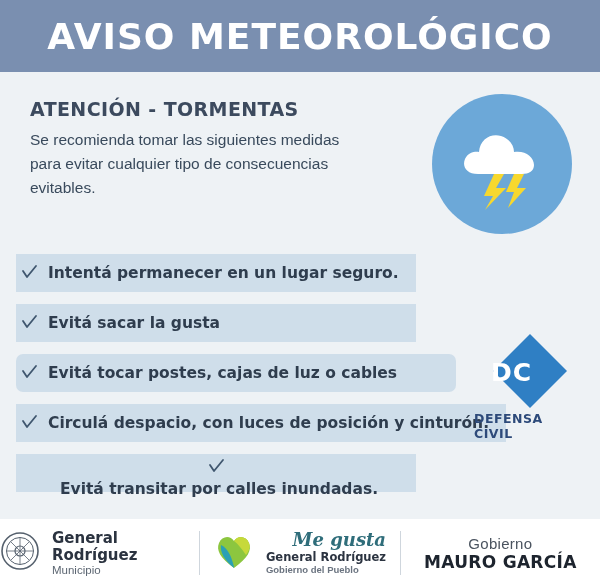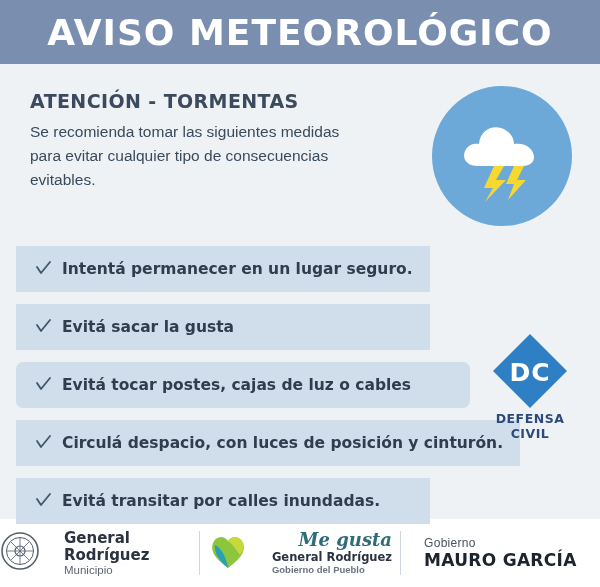--- a/index.html
+++ b/index.html
@@ -17,21 +17,21 @@
     position: relative;
     width: 600px;
     height: 587px;
     background: #eef2f5;
     display: flex;
     flex-direction: column;
   }
   
   .header {
     background: #7a8fb0;
-    height: 64px;
+    height: 72px;
     display: flex;
     align-items: center;
     justify-content: center;
     flex: 0 0 auto;
   }
   .header-title {
     color: #ffffff;
     font-size: 36px;
     font-weight: bold;
     letter-spacing: 1px;
@@ -81,25 +81,24 @@
   
   .tips {
     position: absolute;
     left: 16px;
     right: 16px;
     top: 182px;
   }
   .tip-row {
     position: relative;
     background: #cfdeea;
-    height: 46px;
+    height: 38px;
     margin-bottom: 12px;
     display: flex;
     align-items: center;
-    padding-left: 14px;
   }
   .tip-row .check {
     width: 26px;
     flex: 0 0 26px;
     display: flex;
     align-items: center;
     justify-content: center;
   }
   .tip-text {
     color: #2f3d4e;
@@ -107,29 +106,28 @@
     font-weight: bold;
     margin-left: 6px;
     font-family: "DejaVu Sans", sans-serif;
     white-space: nowrap;
   }
   
   .tip-row.w1 { width: 400px; }
   .tip-row.w2 { width: 400px; }
   .tip-row.w3 { width: 440px; border-radius: 7px; }
   .tip-row.w4 { width: 490px; }
-  .tip-row.w5 { width: 400px; }
+  .tip-row.w5 { width: 400px; flex-direction: column; }
 
   
   .dc-badge {
     position: absolute;
     right: 14px;
     bottom: 78px;
     width: 112px;
-    text-align: center;
   }
   .dc-shield {
     position: relative;
     width: 78px;
     height: 78px;
     margin: 0 auto;
   }
   .dc-letters {
     position: absolute;
     left: 0;
@@ -156,21 +154,21 @@
     background: #ffffff;
     display: flex;
     align-items: center;
   }
   .footer-cell {
     display: flex;
     align-items: center;
     justify-content: center;
     height: 100%;
     flex: 1 1 0;
-    gap: 24px;
+    gap: 12px;
   }
   .footer-div {
     width: 1px;
     height: 44px;
     background: #cfd6dd;
     flex: 0 0 1px;
   }
   .muni-text-main {
     color: #2b3340;
     font-size: 15px;
@@ -197,21 +195,22 @@
     font-weight: bold;
     font-family: "DejaVu Sans", sans-serif;
   }
   .mg-sub2 {
     color: #6b7480;
     font-size: 9.5px;
     font-weight: bold;
   }
   .gob-top {
     color: #4a535f;
-    font-size: 12px;
+    font-size: 15px;
+    text-align: center;
     letter-spacing: 0.3px;
   }
   .gob-name {
     color: #1d242e;
     font-size: 17px;
     font-weight: bold;
     letter-spacing: 0.3px;
     text-align: center;
     font-family: "DejaVu Sans", sans-serif;
   }

